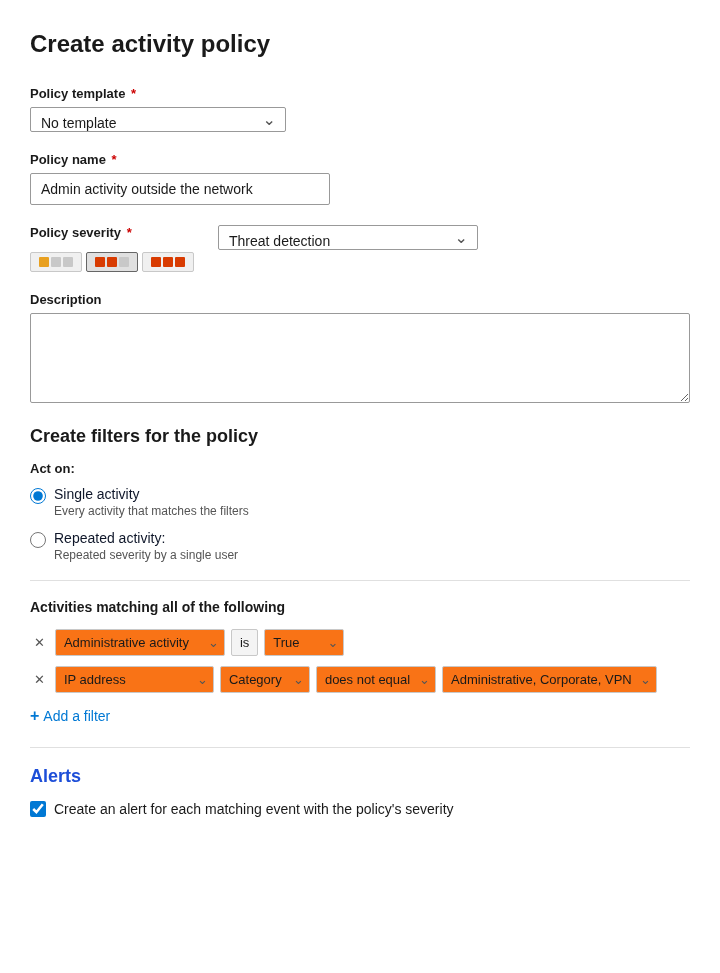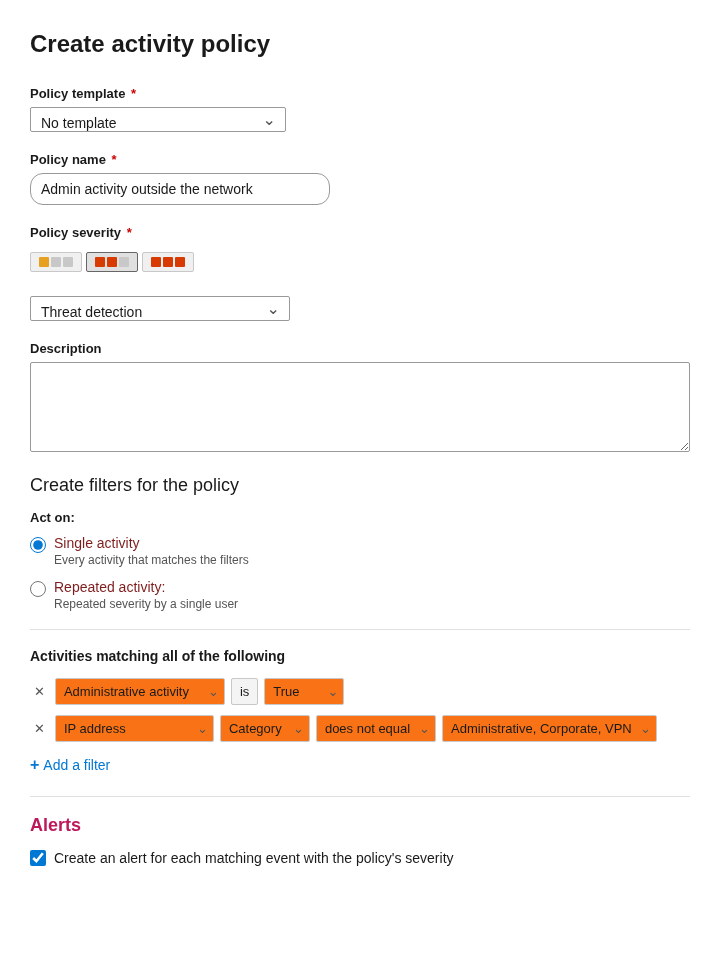--- a/index.html
+++ b/index.html
@@ -52,33 +52,32 @@
       position: absolute;
       right: 10px;
       top: 50%;
       transform: translateY(-55%);
       pointer-events: none;
       font-size: 16px;
       color: #555;
     }
     .text-input {
       border: 1px solid #999;
-      border-radius: 13px;
+      border-radius: 2px;
       padding: 7px 10px;
       font-size: 14px;
       width: 300px;
       color: #1a1a1a;
       outline: none;
     }
     .severity-row {
       display: flex;
       align-items: flex-start;
       gap: 24px;
       margin-bottom: 20px;
-      flex-direction: column;
     }
     .severity-group, .category-group {
       display: flex;
       flex-direction: column;
     }
     .severity-buttons {
       display: flex;
       gap: 4px;
       margin-top: 6px;
     }
@@ -117,21 +116,21 @@
       padding: 8px 10px;
       font-size: 14px;
       width: 100%;
       height: 90px;
       resize: vertical;
       font-family: inherit;
       color: #1a1a1a;
     }
     h2.section-title {
       font-size: 18px;
-      font-weight: 400;
+      font-weight: 700;
       margin-bottom: 14px;
       margin-top: 10px;
       color: #1a1a1a;
     }
     .act-on-label {
       font-size: 13px;
       font-weight: 600;
       margin-bottom: 10px;
       color: #1a1a1a;
     }
@@ -144,21 +143,21 @@
     .radio-option input[type="radio"] {
       margin-top: 2px;
       accent-color: #0078d4;
       width: 16px;
       height: 16px;
       cursor: pointer;
       flex-shrink: 0;
     }
     .radio-text .radio-title {
       font-size: 14px;
-      color: #7f1d1d;
+      color: #0f172a;
       font-weight: 400;
     }
     .radio-text .radio-desc {
       font-size: 12px;
       color: #555;
       margin-top: 2px;
     }
     .section-divider {
       border: none;
       border-top: 1px solid #e0e0e0;
@@ -231,21 +230,21 @@
       align-items: center;
       gap: 4px;
       padding: 4px 0;
       margin-top: 6px;
     }
     h2.alerts-title {
       font-size: 18px;
       font-weight: 700;
       margin-bottom: 14px;
       margin-top: 10px;
-      color: #be185d;
+      color: #1d4ed8;
     }
     .checkbox-row {
       display: flex;
       align-items: center;
       gap: 8px;
     }
     .checkbox-row input[type="checkbox"] {
       width: 16px;
       height: 16px;
       accent-color: #0078d4;

